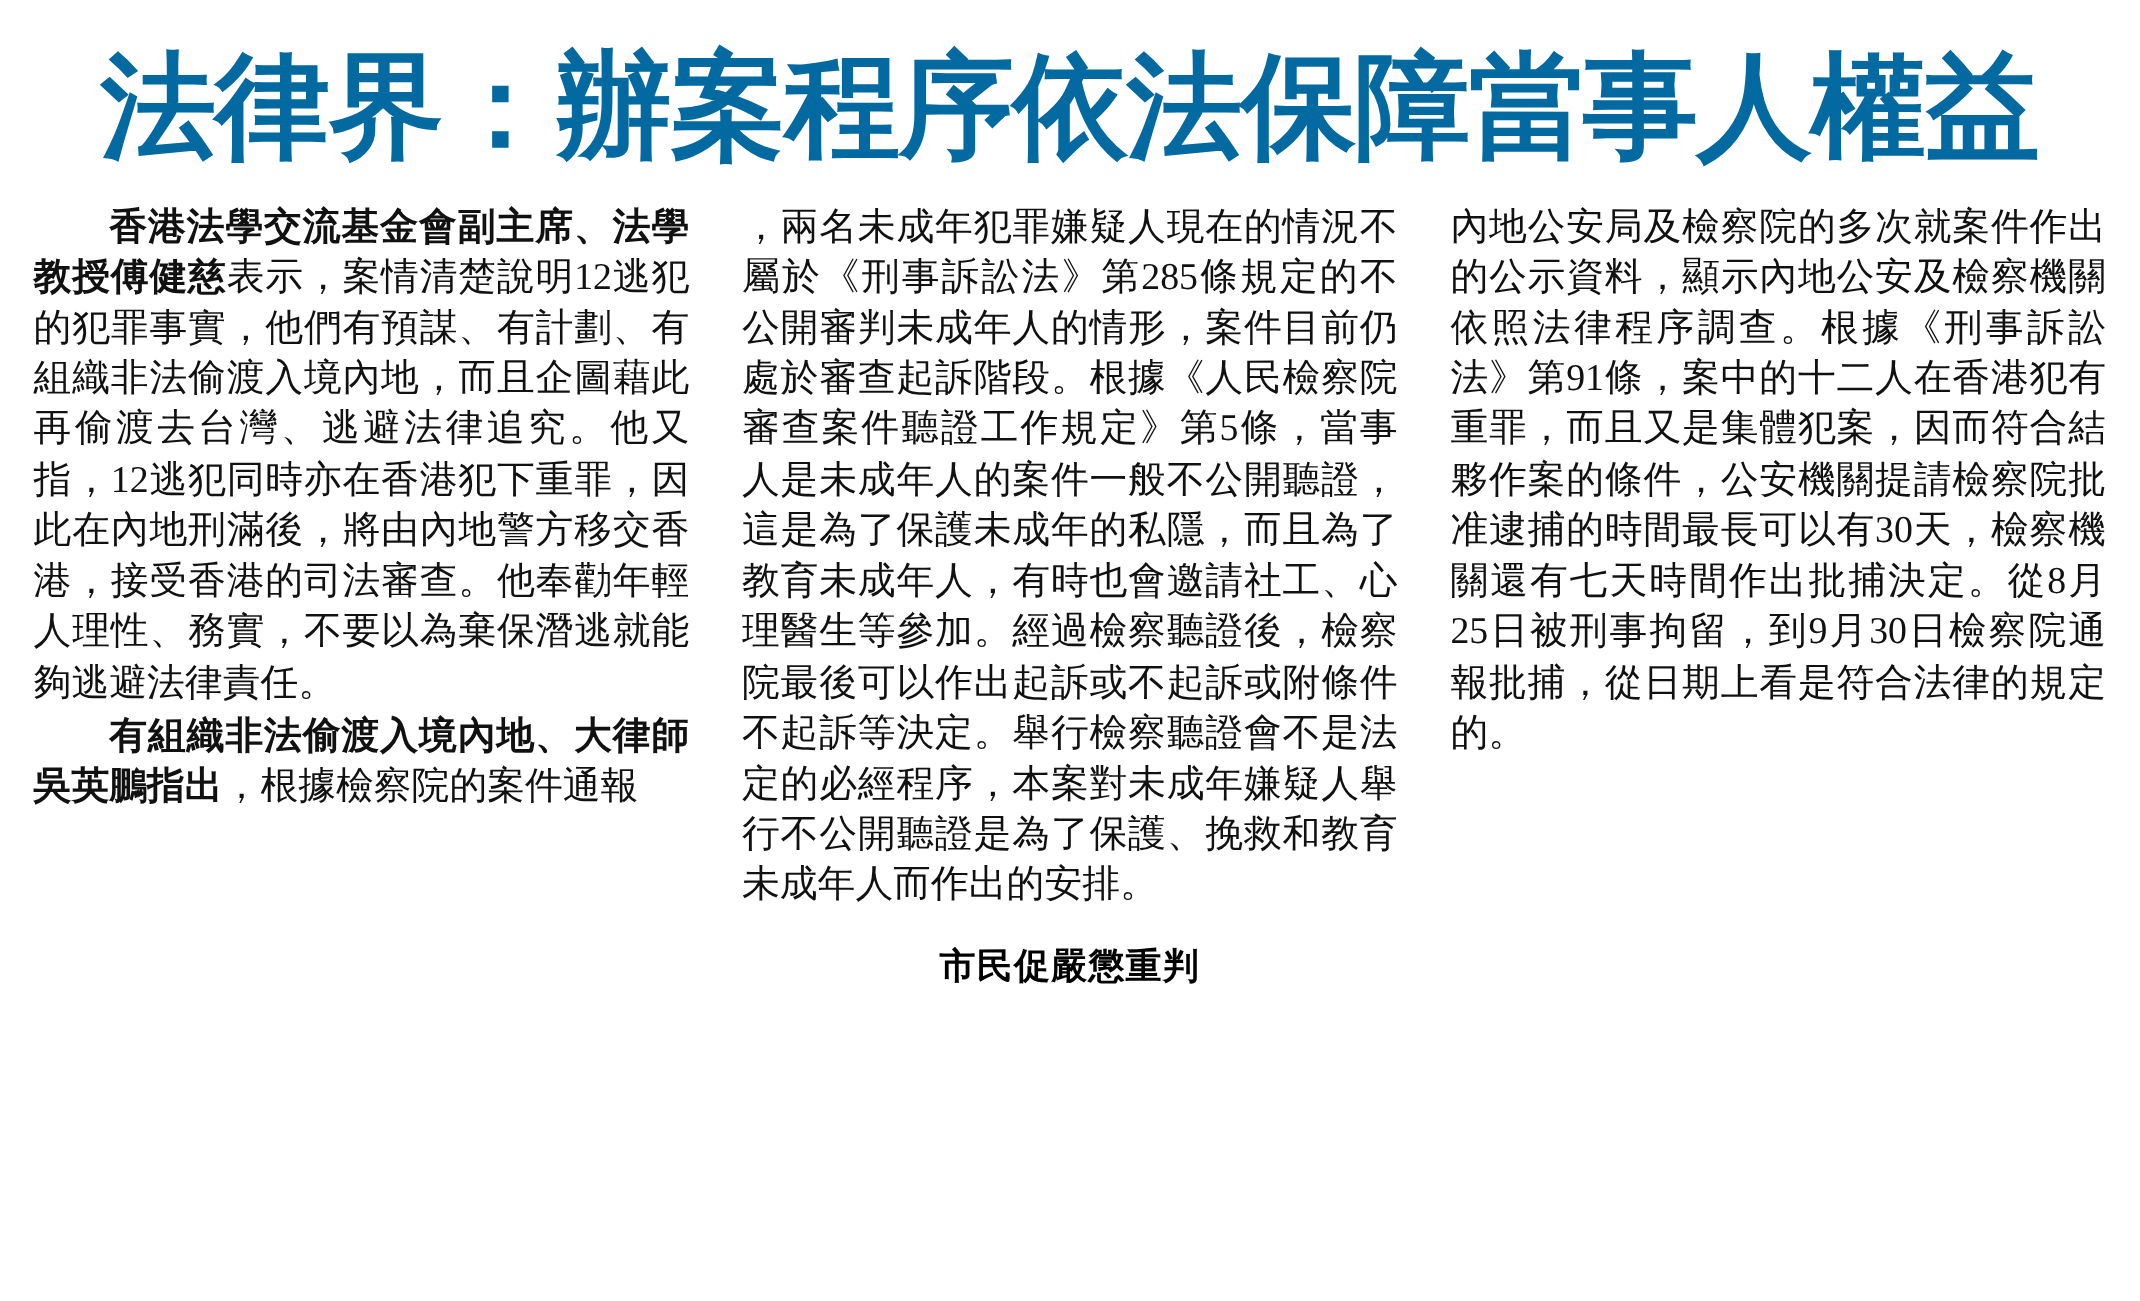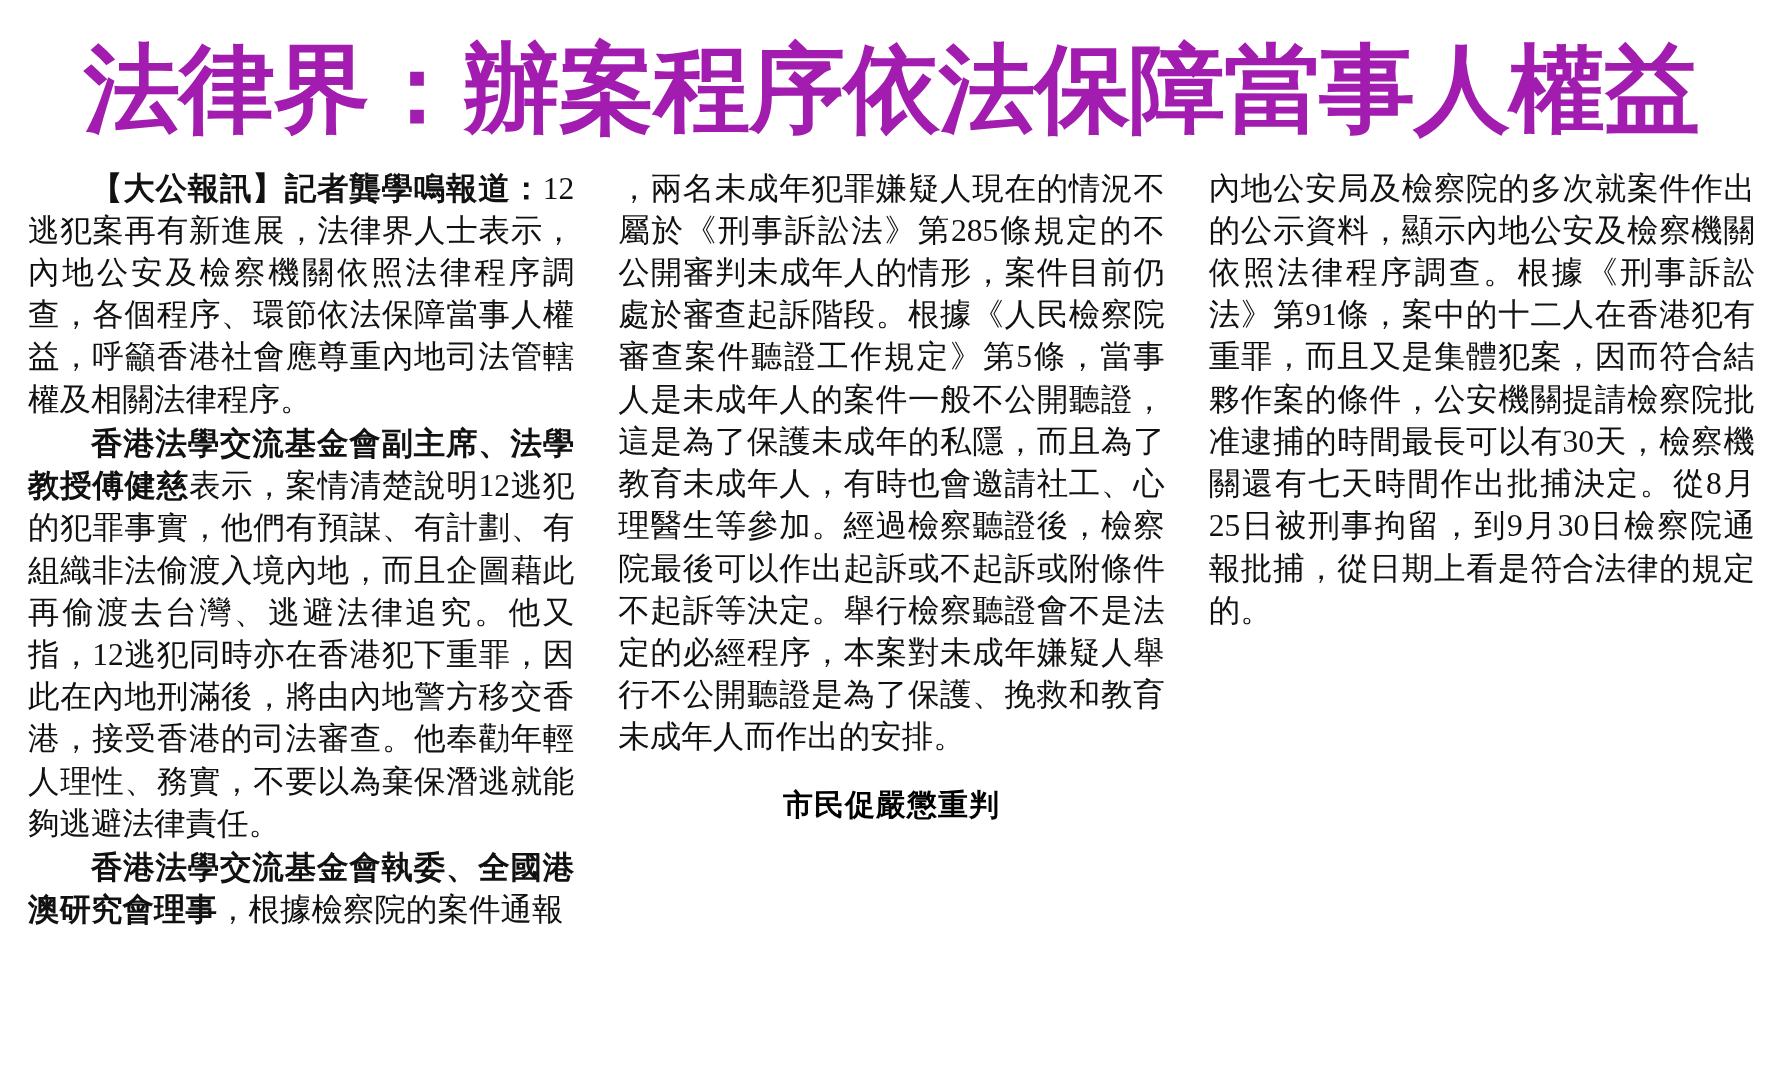--- a/index.html
+++ b/index.html
@@ -23,21 +23,21 @@
   }
   .headline {
     font-family: "DejaVu Sans", "Liberation Sans", sans-serif;
     font-weight: bold;
     font-size: 96px;
     line-height: 1.08;
     letter-spacing: -1px;
     text-align: center;
     margin: 38px 0 10px 0;
     white-space: nowrap;
-    color: #a21caf;
+    color: #0369a1;
   }
   .columns {
     display: flex;
     gap: 44px;
     margin-top: 26px;
     align-items: flex-start;
   }
   .col {
     flex: 1 1 0;
     width: 33%;
@@ -73,27 +73,24 @@
 <body>
 
 <div class="page">
 
   <h1 class="headline">法律界：辦案程序依法保障當事人權益</h1>
 
   <div class="columns">
 
     <div class="col">
       <p class="indent">
-        <span class="lead-tag">【大公報訊】記者龔學鳴報道：</span><span>12逃犯案再有新進展，法律界人士表示，內地公安及檢察機關依照法律程序調查，各個程序、環節依法保障當事人權益，呼籲香港社會應尊重內地司法管轄權及相關法律程序。</span>
-      </p>
-      <p class="indent">
         <span class="bold">香港法學交流基金會副主席、法學教授傅健慈</span><span>表示，案情清楚說明12逃犯的犯罪事實，他們有預謀、有計劃、有組織非法偷渡入境內地，而且企圖藉此再偷渡去台灣、逃避法律追究。他又指，12逃犯同時亦在香港犯下重罪，因此在內地刑滿後，將由內地警方移交香港，接受香港的司法審查。他奉勸年輕人理性、務實，不要以為棄保潛逃就能夠逃避法律責任。</span>
       </p>
       <p class="indent">
-        <span class="bold">香港法學交流基金會執委、全國港澳研究會理事</span><span>，根據檢察院的案件通報</span>
+        <span class="bold">有組織非法偷渡入境內地、大律師吳英鵬指出</span><span>，根據檢察院的案件通報</span>
       </p>
     </div>
 
     <div class="col">
       <p>
         <span>，兩名未成年犯罪嫌疑人現在的情況不屬於《刑事訴訟法》第285條規定的不公開審判未成年人的情形，案件目前仍處於審查起訴階段。根據《人民檢察院審查案件聽證工作規定》第5條，當事人是未成年人的案件一般不公開聽證，這是為了保護未成年的私隱，而且為了教育未成年人，有時也會邀請社工、心理醫生等參加。經過檢察聽證後，檢察院最後可以作出起訴或不起訴或附條件不起訴等決定。舉行檢察聽證會不是法定的必經程序，本案對未成年嫌疑人舉行不公開聽證是為了保護、挽救和教育未成年人而作出的安排。</span>
       </p>
       <h2 class="subhead">市民促嚴懲重判</h2>
     </div>
 

